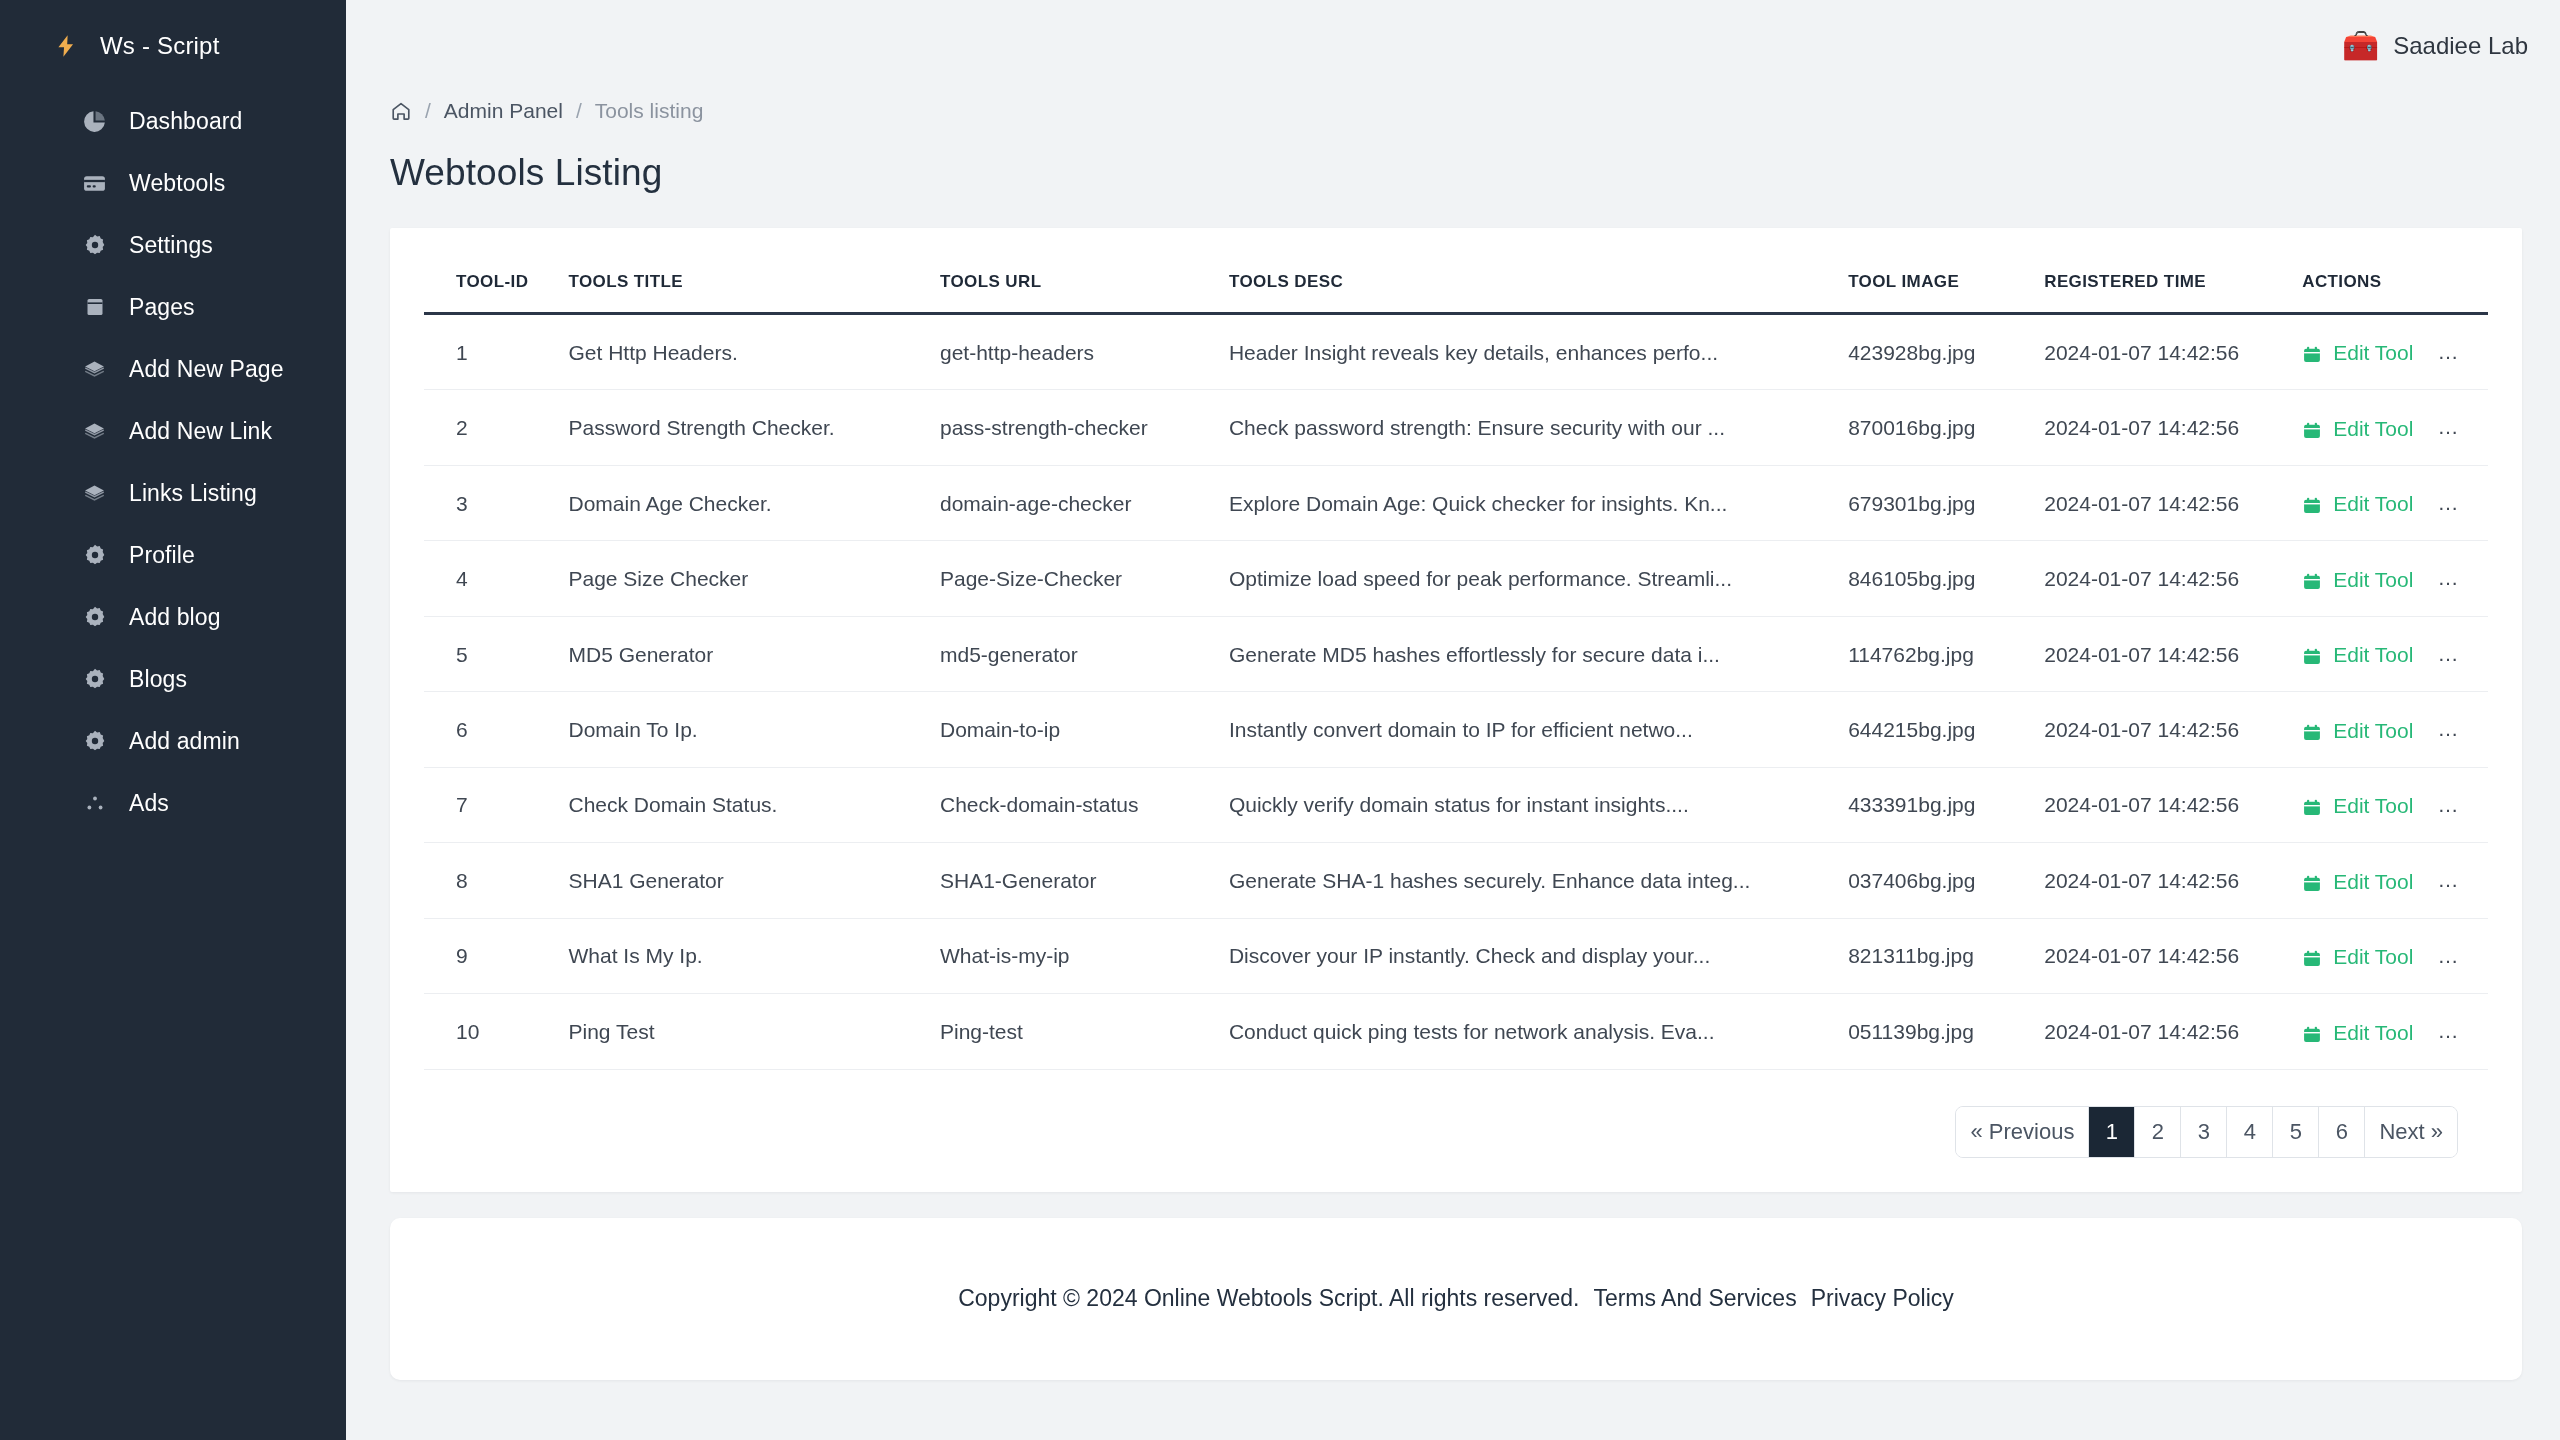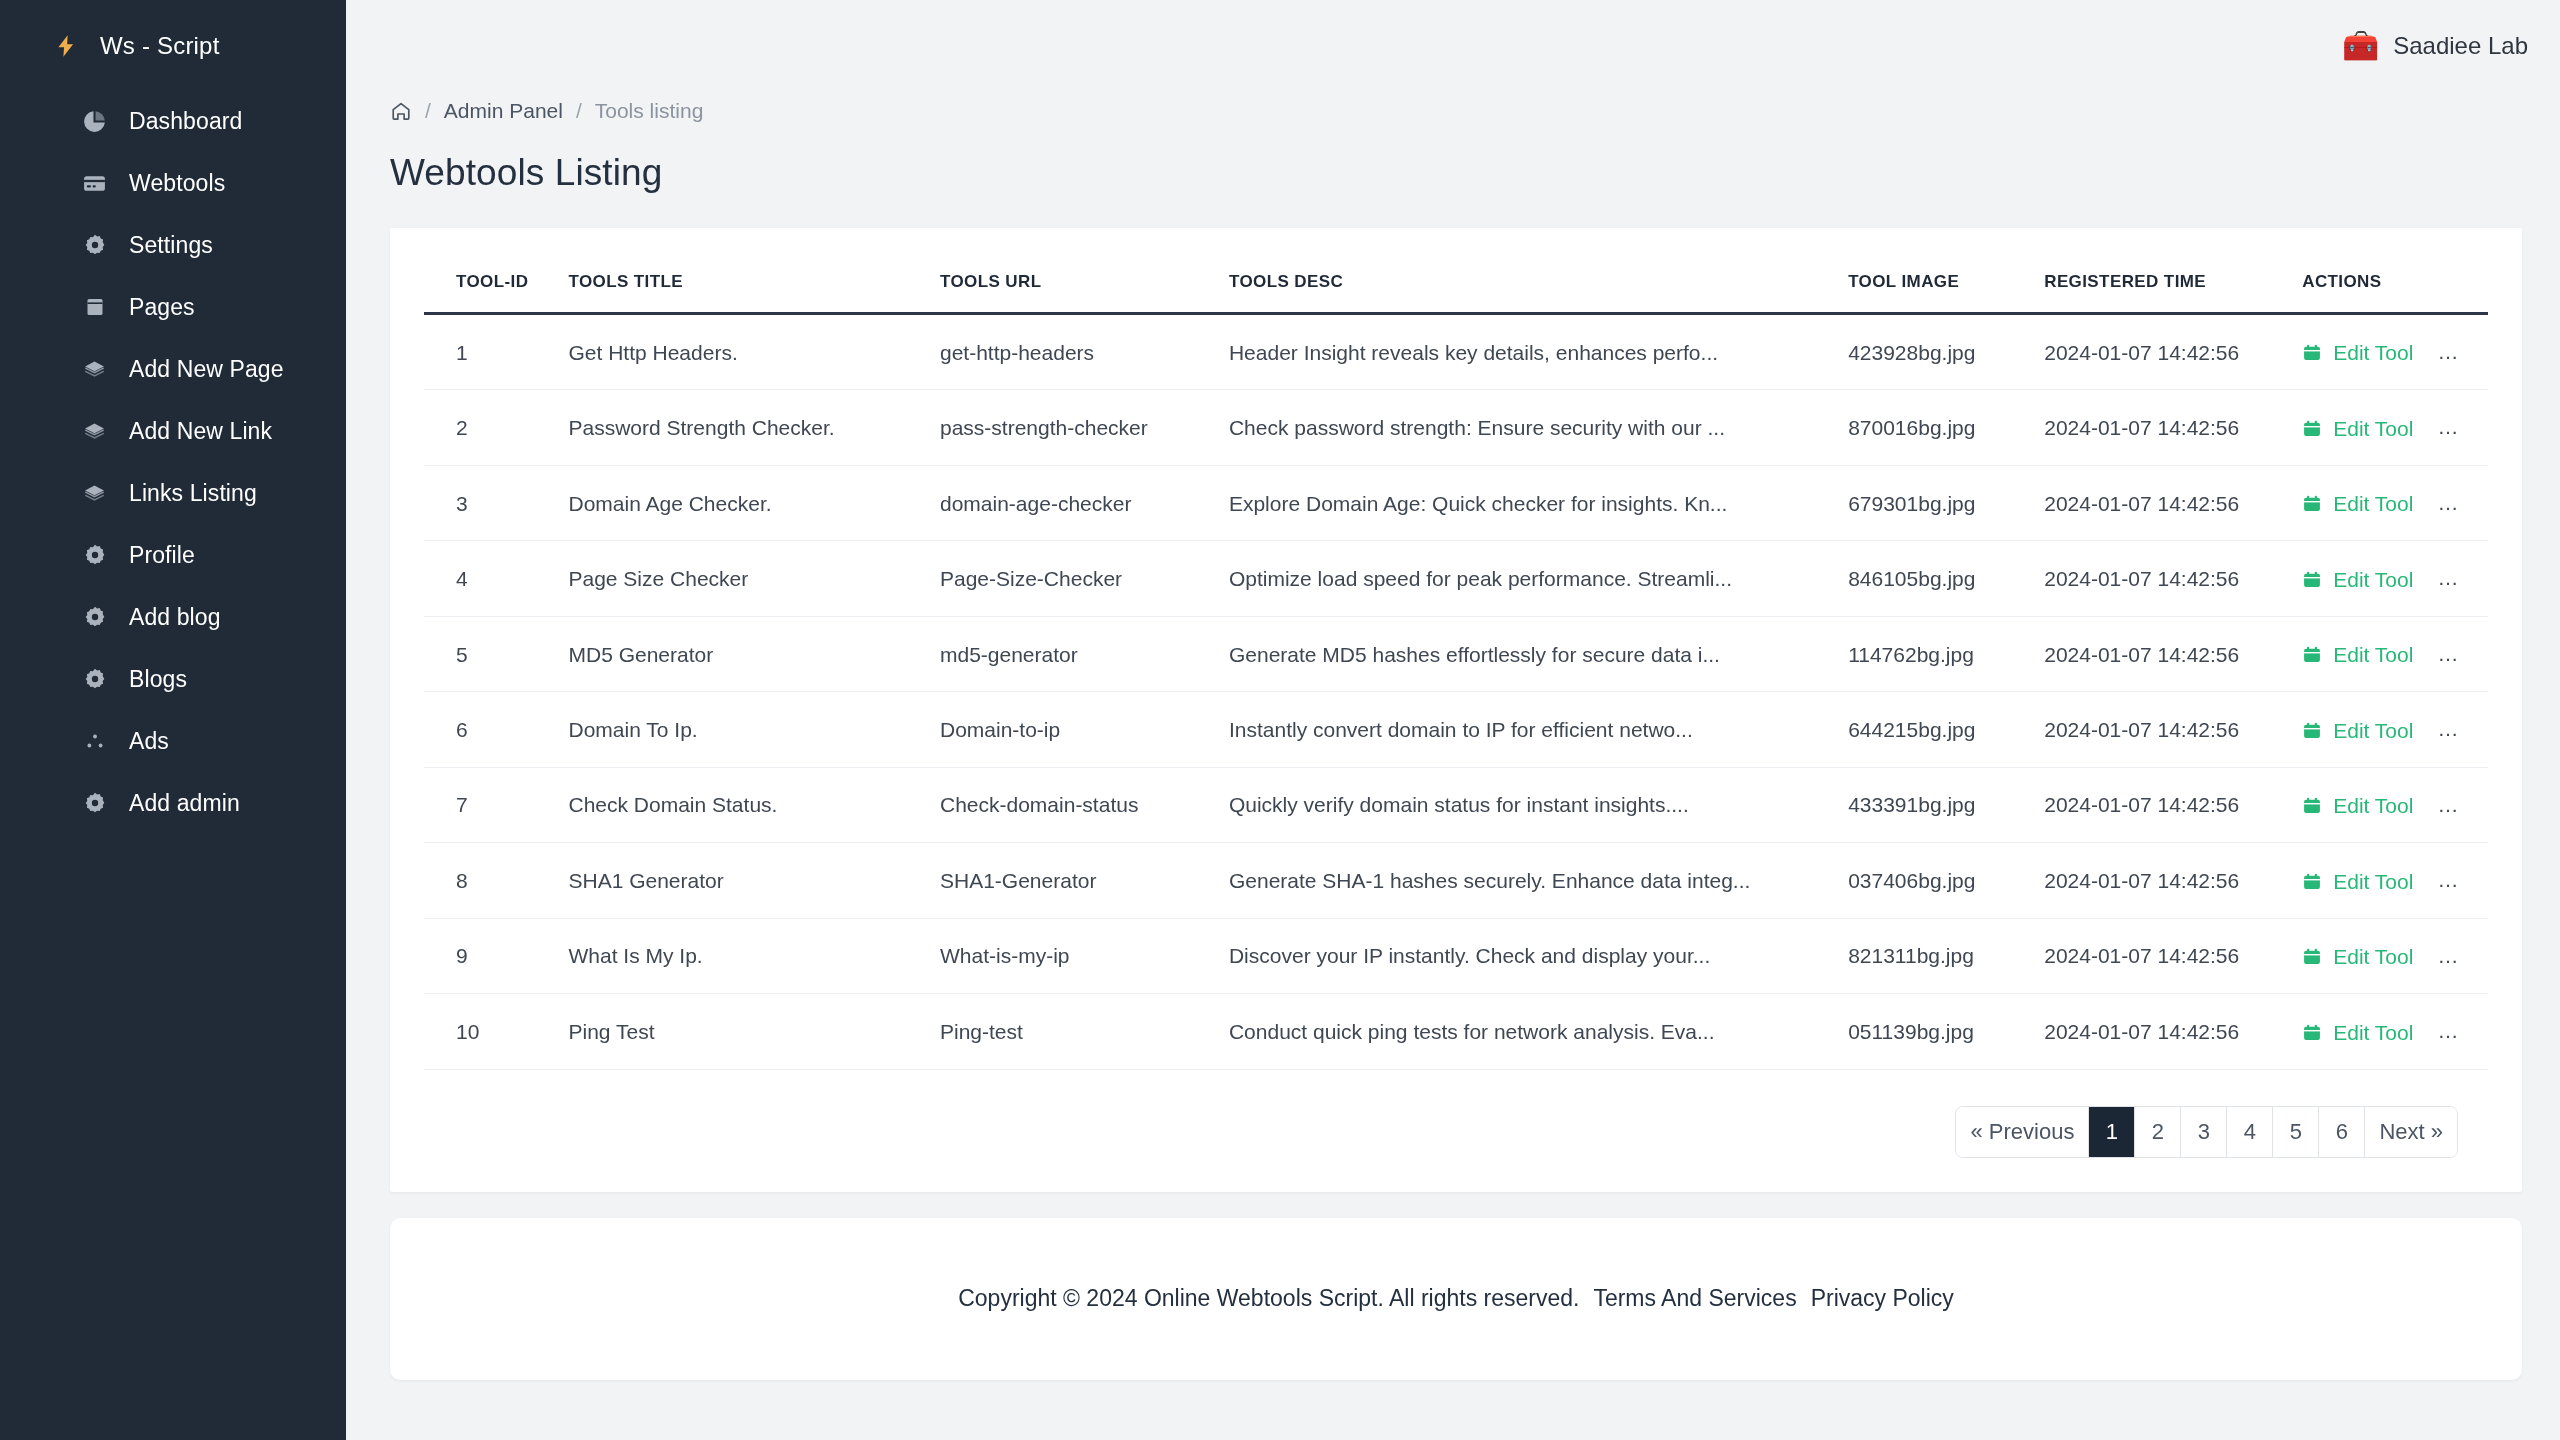--- a/index.html
+++ b/index.html
@@ -156,21 +156,21 @@
   .actions-cell { white-space: nowrap; }
   .act-btn {
     display: inline-flex;
     align-items: center;
     gap: 11px;
     font-size: 21px;
     text-decoration: none;
     cursor: pointer;
     vertical-align: middle;
   }
-  .act-edit  { color: #27b877; margin-right: 24px; }
+  .act-edit  { color: #27b877; margin-right: 24px; align-items: flex-end; }
   .act-block { color: #e73c5e; }
   .act-icon { width: 20px; height: 20px; display: inline-flex; }
   .act-icon svg { display: block; }
 
   
   .pager-wrap {
     display: flex;
     justify-content: flex-end;
     margin-top: 36px;
     padding-right: 30px;
@@ -338,36 +338,36 @@
             <path d="M12 1.8l2.1 1.6 2.6-.4 1 2.4 2.4 1-.4 2.6L21.3 12l-1.6 2.1.4 2.6-2.4 1-1 2.4-2.6-.4L12 21.3l-2.1-1.6-2.6.4-1-2.4-2.4-1 .4-2.6L2.7 12l1.6-2.1-.4-2.6 2.4-1 1-2.4 2.6.4z"></path>
             <circle cx="12" cy="12" r="3.2" fill="#212b38"></circle>
           </svg>
         </span>
         <span class="nav-label">Blogs</span>
       </a>
 
       <a class="nav-item">
         <span class="nav-icon">
           <svg width="24" height="24" viewBox="0 0 24 24" fill="currentColor">
+            <path d="M12 1.8l2.1 1.6 2.6-.4 1 2.4 2.4 1-.4 2.6L21.3 12l-1.6 2.1.4 2.6-2.4 1-1 2.4-2.6-.4L12 21.3l-2.1-1.6-2.6.4-1-2.4-2.4-1 .4-2.6L2.7 12l1.6-2.1-.4-2.6 2.4-1 1-2.4 2.6.4z"></path>
+            <circle cx="12" cy="12" r="3.2" fill="#212b38"></circle>
+          </svg>
+        </span>
+        <span class="nav-label">Add admin</span>
+      </a>
+
+      <a class="nav-item">
+        <span class="nav-icon">
+          <svg width="24" height="24" viewBox="0 0 24 24" fill="currentColor">
             <circle cx="12" cy="7.5" r="1.9"></circle>
             <circle cx="6.4" cy="16.5" r="1.9"></circle>
             <circle cx="17.6" cy="16.5" r="1.9"></circle>
           </svg>
         </span>
         <span class="nav-label">Ads</span>
-      </a>
-
-      <a class="nav-item">
-        <span class="nav-icon">
-          <svg width="24" height="24" viewBox="0 0 24 24" fill="currentColor">
-            <path d="M12 1.8l2.1 1.6 2.6-.4 1 2.4 2.4 1-.4 2.6L21.3 12l-1.6 2.1.4 2.6-2.4 1-1 2.4-2.6-.4L12 21.3l-2.1-1.6-2.6.4-1-2.4-2.4-1 .4-2.6L2.7 12l1.6-2.1-.4-2.6 2.4-1 1-2.4 2.6.4z"></path>
-            <circle cx="12" cy="12" r="3.2" fill="#212b38"></circle>
-          </svg>
-        </span>
-        <span class="nav-label">Add admin</span>
       </a>
 
 
     </nav>
   </aside>
 
   <section class="main">
 
     <header class="topbar">
       <div class="user-chip">

